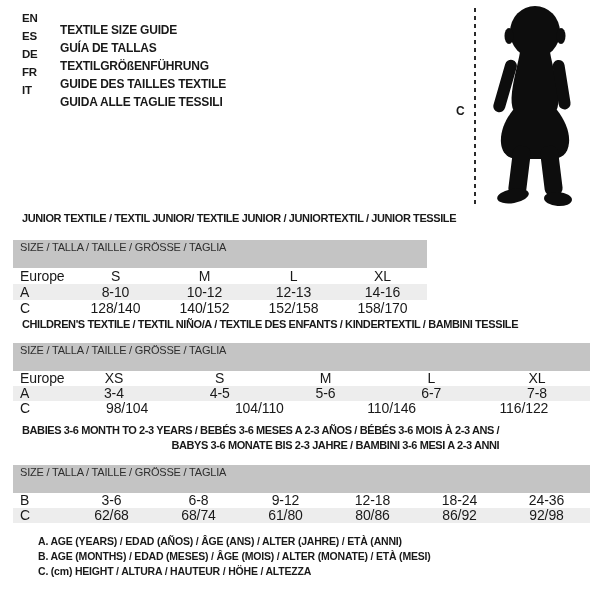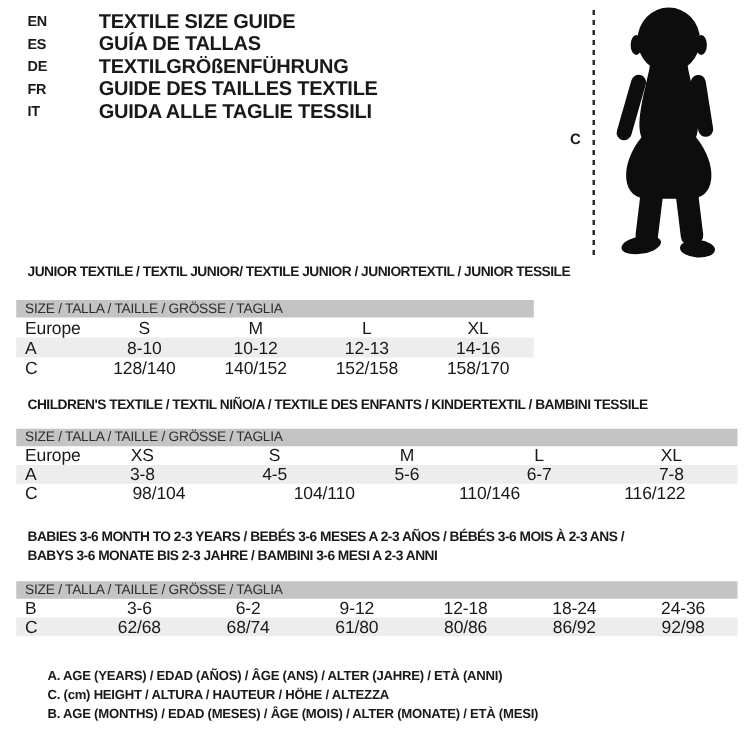--- a/index.html
+++ b/index.html
@@ -3,45 +3,45 @@
 <meta charset="utf-8">
 <style>
   html,body{margin:0;padding:0;}
   body{
     width:600px;height:600px;position:relative;overflow:hidden;
     background:#ffffff;color:#191919;
     font-family:"Liberation Sans","DejaVu Sans",sans-serif;
   }
   
   .lang-block{position:absolute;left:22px;top:9px;}
-  .lang-row{display:flex;height:18px;line-height:18px;gap:19px;}
+  .lang-row{display:flex;height:18px;line-height:18px;}
   .lang-code{width:38px;font-weight:700;font-size:11.5px;letter-spacing:-0.2px;}
-  .lang-label{font-weight:700;font-size:16px;letter-spacing:-0.2px;white-space:nowrap;}
+  .lang-label{font-weight:700;font-size:12px;letter-spacing:-0.2px;white-space:nowrap;margin-top:12px;}
   
   .measure-line{
     position:absolute;left:474px;top:8px;width:2px;height:198px;
     background:repeating-linear-gradient(to bottom,#2a2a2a 0 4px,transparent 4px 8px);
   }
   .measure-label{position:absolute;left:456px;top:104px;font-weight:700;font-size:12px;}
   .baby-svg{position:absolute;left:482px;top:4px;width:106px;height:204px;}
   
   .sec-title{
     position:absolute;left:22px;font-weight:700;font-size:11px;
     letter-spacing:-0.4px;white-space:nowrap;line-height:15px;
   }
   .t1-title{top:211px;text-align:center;}
   .t2-title{top:317px;}
-  .t3-title{top:423px;}
+  .t3-title{top:423px;text-align:right;}
   
   .tbl{position:absolute;left:13px;}
   .t1{top:240px;width:414px;}
   .t2{top:343px;width:577px;}
   .t3{top:465px;width:577px;}
   .bar{
-    height:14px;line-height:14px;background:#c4c4c4;color:#2e2e2e;
+    height:28px;line-height:14px;background:#c4c4c4;color:#2e2e2e;
     font-size:11px;letter-spacing:-0.2px;padding-left:7px;box-sizing:border-box;
   }
   .row{display:flex;font-size:14px;letter-spacing:-0.1px;}
   .t1 .row{height:16px;line-height:16px;}
   .t2 .row,.t3 .row{height:15px;line-height:15px;}
   .stripe{background:#ededed;}
   .c0{padding-left:7px;box-sizing:border-box;}
   .t1 .c0{width:58px;}
   .t2 .c0{width:48px;}
   .t3 .c0{width:55px;}
@@ -126,21 +126,21 @@
   <div class="row">
     <div class="c0">Europe</div>
     <div class="c">XS</div>
     <div class="c">S</div>
     <div class="c">M</div>
     <div class="c">L</div>
     <div class="c">XL</div>
   </div>
   <div class="row stripe">
     <div class="c0">A</div>
-    <div class="c">3-8</div>
+    <div class="c">3-4</div>
     <div class="c">4-5</div>
     <div class="c">5-6</div>
     <div class="c">6-7</div>
     <div class="c">7-8</div>
   </div>
   <div class="row">
     <div class="c0">C</div>
     <div class="c">98/104</div>
     <div class="c">104/110</div>
     <div class="c">110/146</div>
@@ -150,34 +150,34 @@
 
 <div class="sec-title t3-title">
   <div>BABIES 3-6 MONTH TO 2-3 YEARS / BEBÉS 3-6 MESES A 2-3 AÑOS / BÉBÉS 3-6 MOIS À 2-3 ANS /</div>
   <div>BABYS 3-6 MONATE BIS 2-3 JAHRE / BAMBINI 3-6 MESI A 2-3 ANNI</div>
 </div>
 <div class="tbl t3">
   <div class="bar">SIZE / TALLA / TAILLE / GRÖSSE / TAGLIA</div>
   <div class="row">
     <div class="c0">B</div>
     <div class="c">3-6</div>
-    <div class="c">6-2</div>
+    <div class="c">6-8</div>
     <div class="c">9-12</div>
     <div class="c">12-18</div>
     <div class="c">18-24</div>
     <div class="c">24-36</div>
   </div>
   <div class="row stripe">
     <div class="c0">C</div>
     <div class="c">62/68</div>
     <div class="c">68/74</div>
     <div class="c">61/80</div>
     <div class="c">80/86</div>
     <div class="c">86/92</div>
     <div class="c">92/98</div>
   </div>
 </div>
 
 <div class="footnotes">
   <div class="footnote">A. AGE (YEARS) / EDAD (AÑOS) / ÂGE (ANS) / ALTER (JAHRE) / ETÀ (ANNI)</div>
+  <div class="footnote">B. AGE (MONTHS) / EDAD (MESES) / ÂGE (MOIS) / ALTER (MONATE) / ETÀ (MESI)</div>
   <div class="footnote">C. (cm) HEIGHT / ALTURA / HAUTEUR / HÖHE / ALTEZZA</div>
-  <div class="footnote">B. AGE (MONTHS) / EDAD (MESES) / ÂGE (MOIS) / ALTER (MONATE) / ETÀ (MESI)</div>
 </div>
 
 </body></html>

